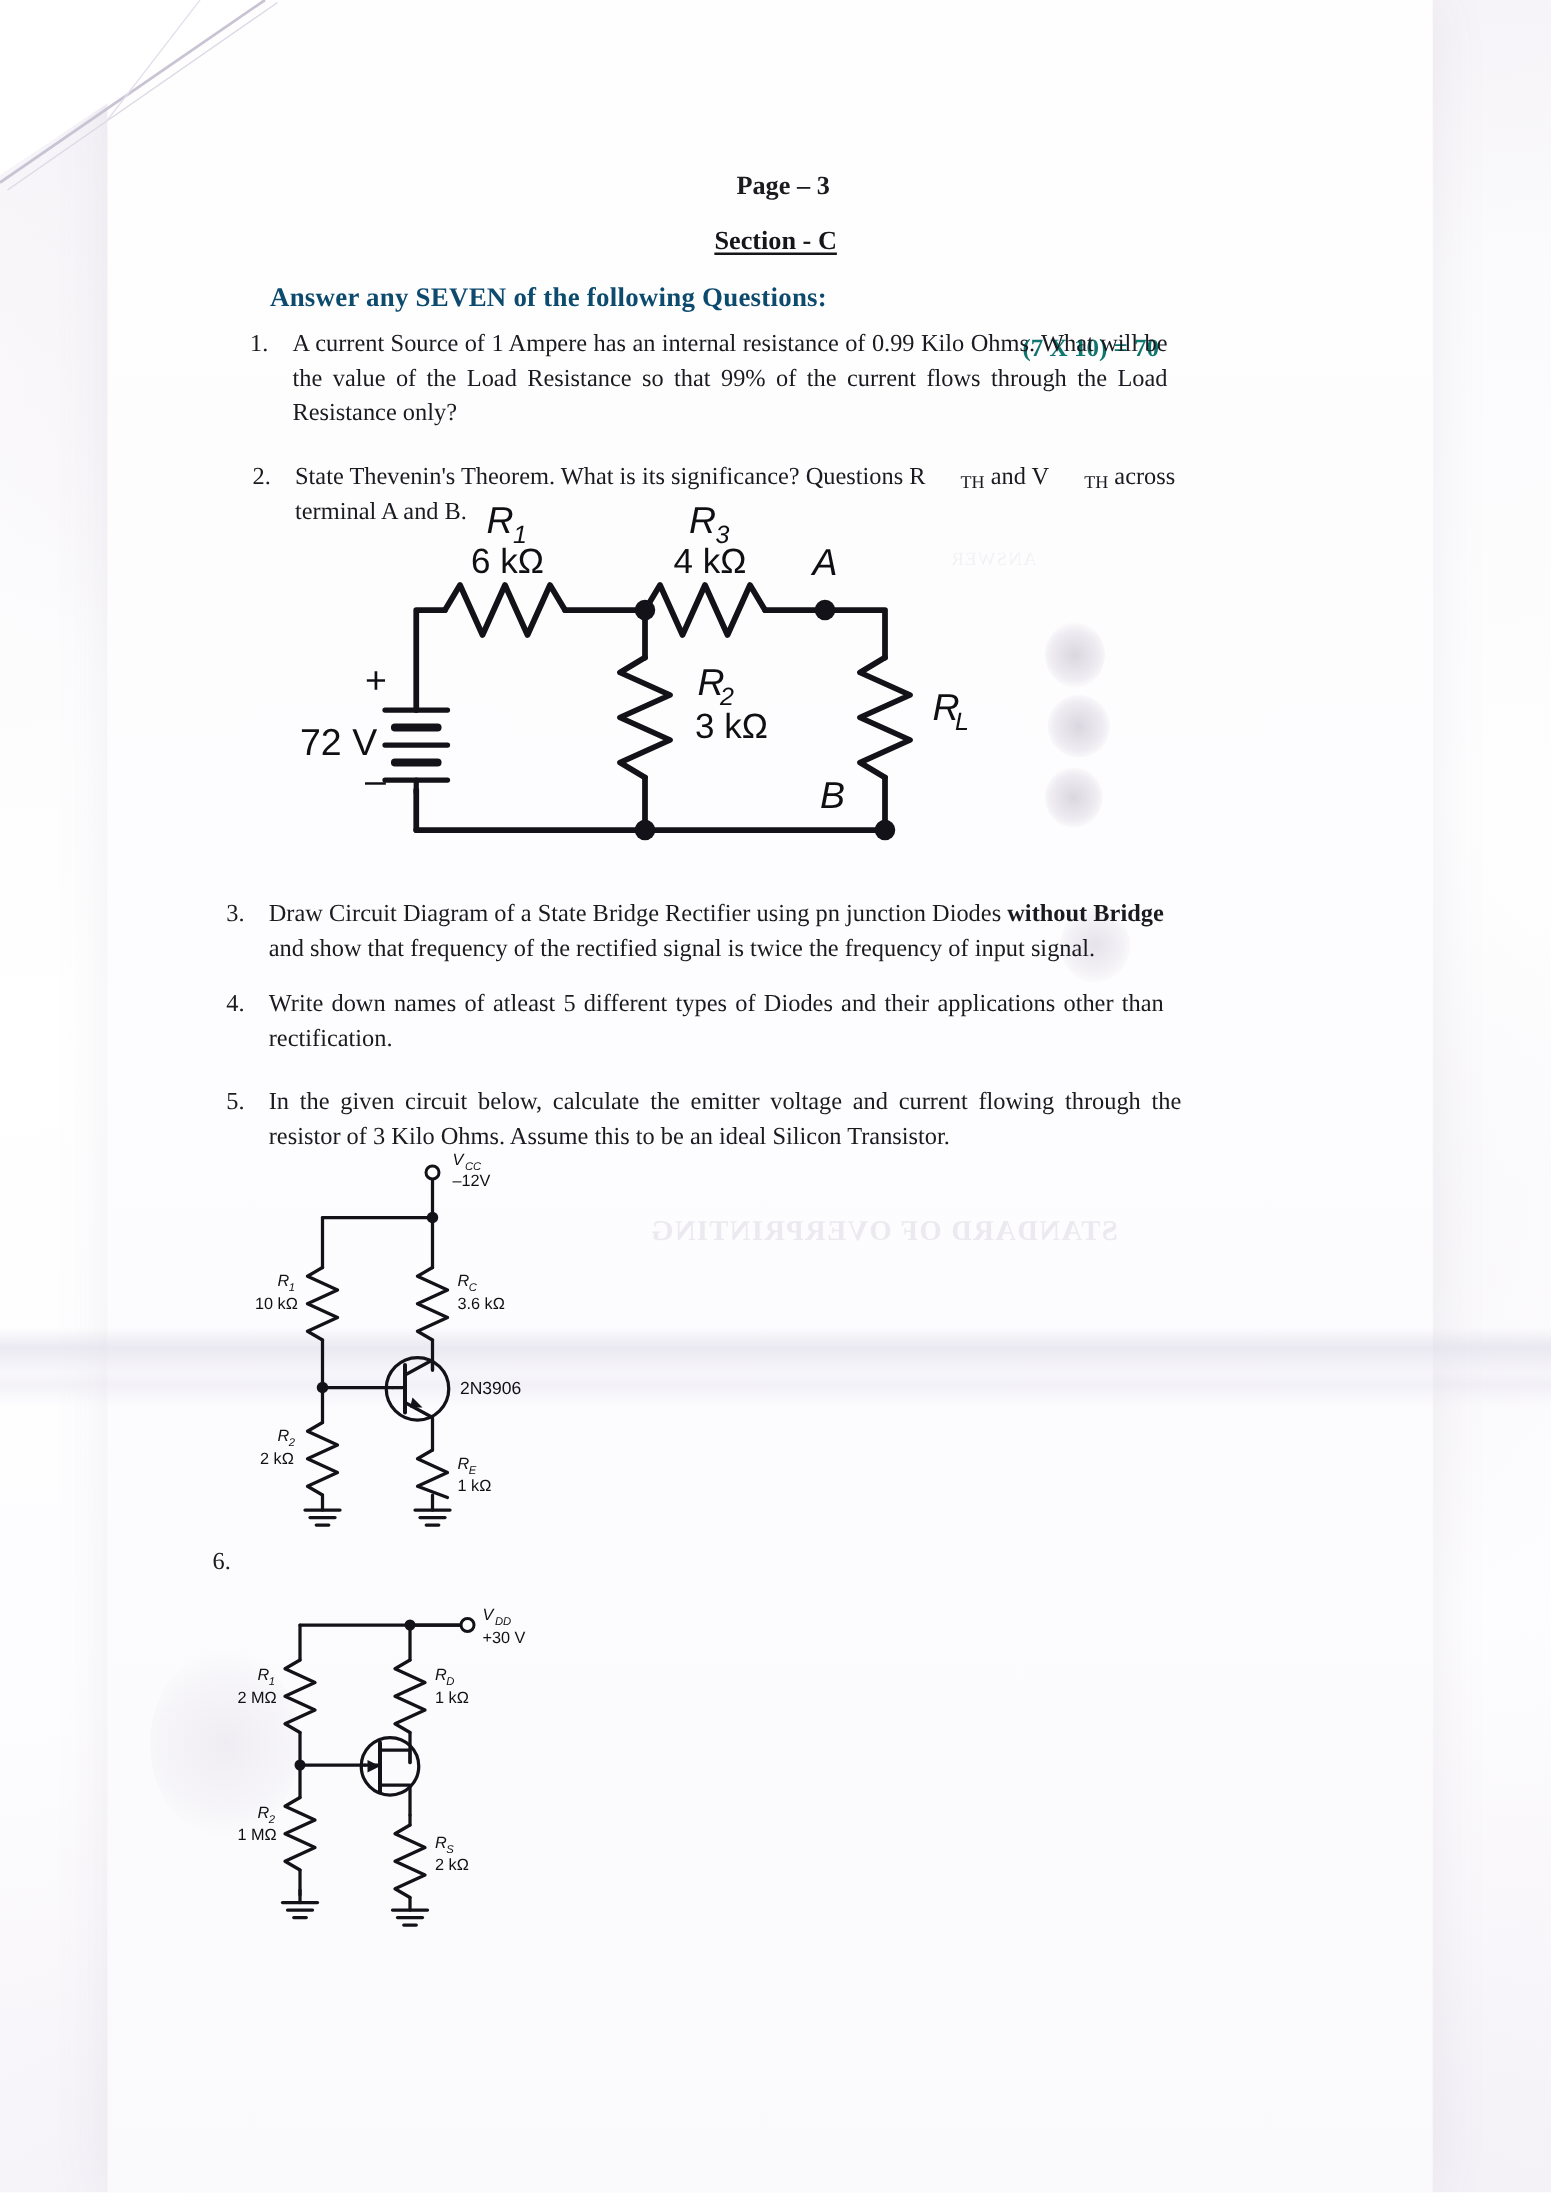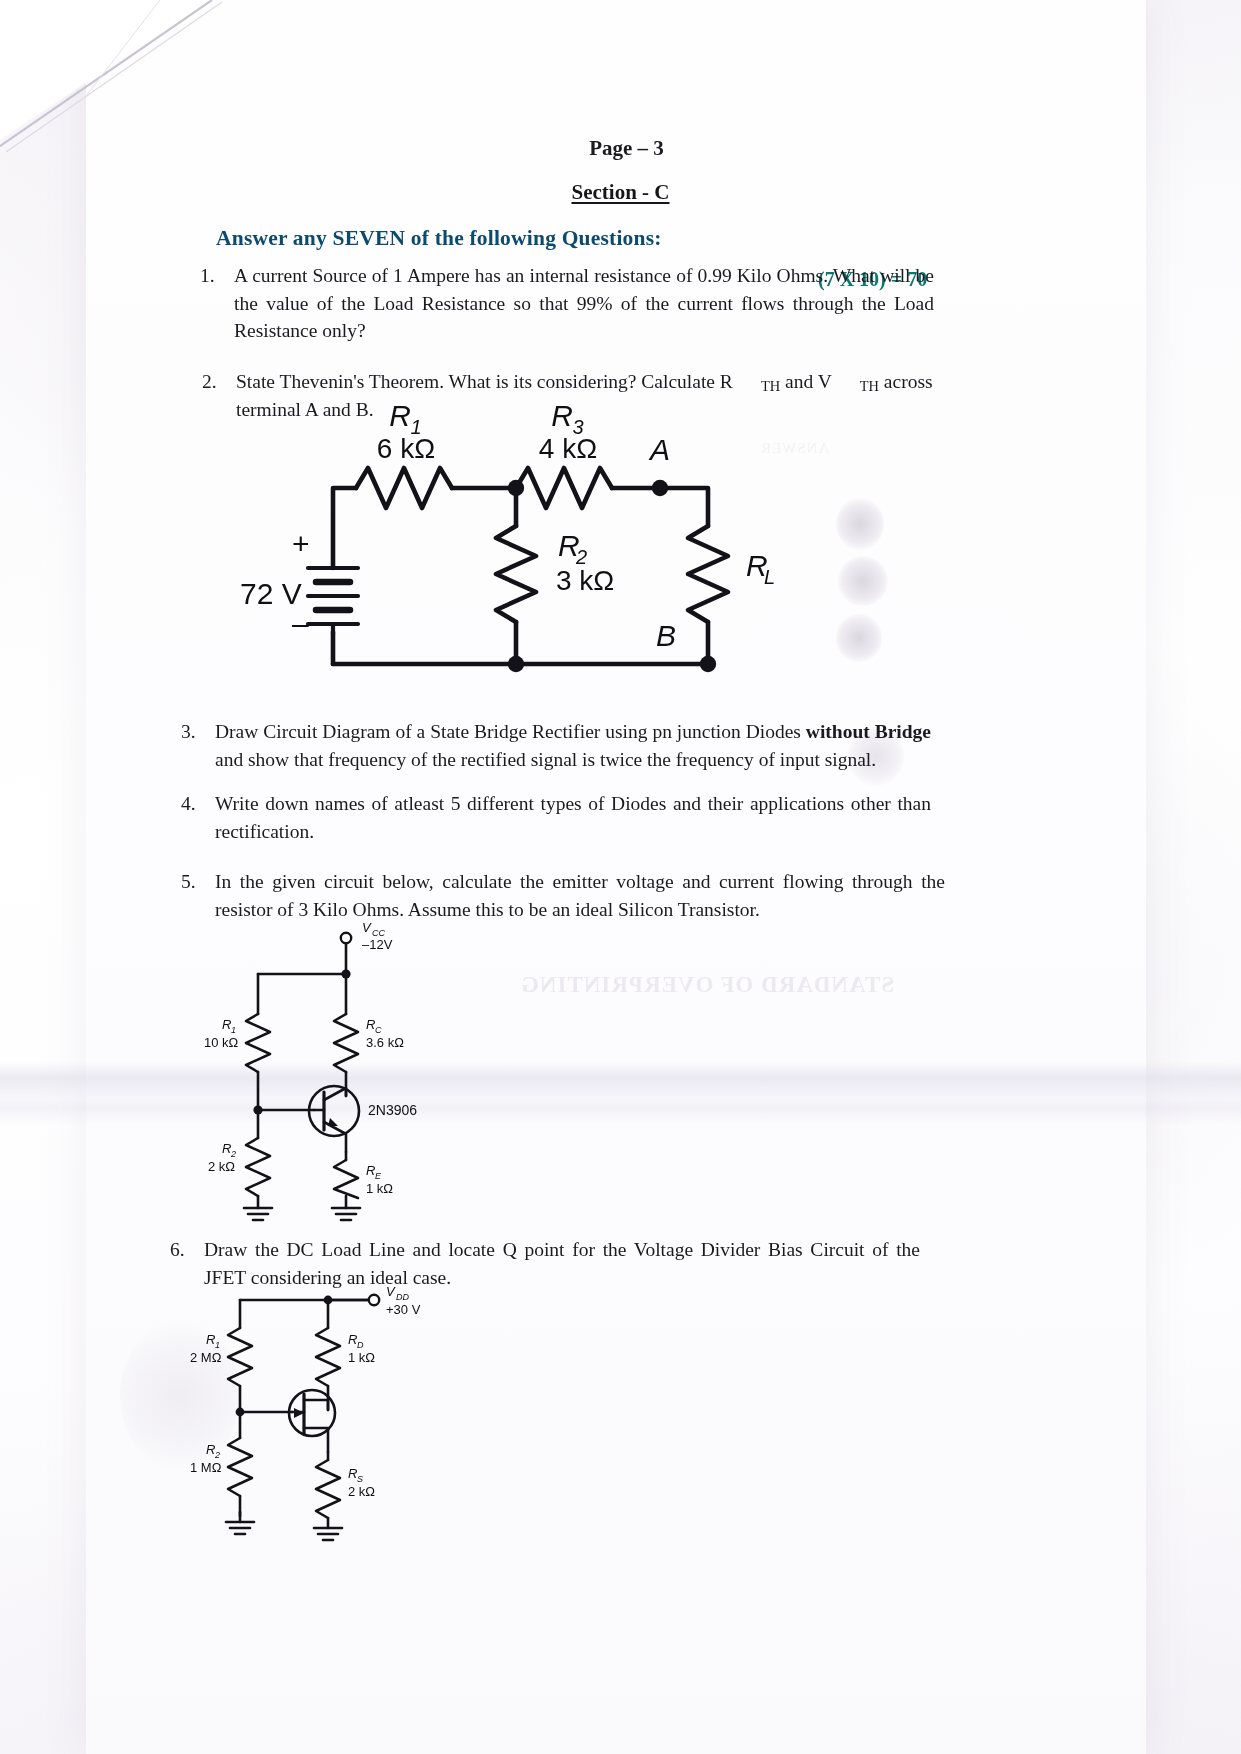--- a/index.html
+++ b/index.html
@@ -146,21 +146,21 @@
 
 <div class="marks" style="left:818px;top:235px;">(7 X 10) = 70</div>
 
 <div class="q" style="left:234px;top:262px;width:700px;">
   <span class="num">1.</span>
   <span>A current Source of 1 Ampere has an internal resistance of 0.99 Kilo Ohms. What will be the value of the Load Resistance so that 99% of the current flows through the Load Resistance only?</span>
 </div>
 
 <div class="q" style="left:236px;top:368px;width:760px;text-align:left;">
   <span class="num">2.</span>
-  <span>State Thevenin's Theorem. What is its considering? Calculate R</span><span class="sub">TH</span><span> and V</span><span class="sub">TH</span><span> across terminal A and B.</span>
+  <span>State Thevenin's Theorem. What is its significance? Questions R</span><span class="sub">TH</span><span> and V</span><span class="sub">TH</span><span> across terminal A and B.</span>
 </div>
 
 <div class="circuit" style="left:228px;top:396px;width:560px;height:300px;">
   <svg width="560" height="300" viewBox="0 0 560 300">
     <g stroke="#121218" stroke-width="4.6" fill="none" stroke-linecap="round" stroke-linejoin="round">
 
       <path d="M105 172 L105 92 L128 92"></path>
 
       <path d="M128 92 L140 72 L158 112 L176 72 L194 112 L212 72 L224 92"></path>
 
@@ -313,21 +313,20 @@
       <path d="M150 0 L150 12"></path>
       <path d="M136 12 L164 12"></path>
         <path d="M140 18 L160 18"></path>
         <path d="M145 24 L155 24"></path>
     </g>
   </svg>
 </div>
 
 <div class="q" style="left:204px;top:1236px;width:716px;">
   <span class="num">6.</span>
-  <span>Draw the DC Load Line and locate Q point for the Voltage Divider Bias Circuit of the JFET considering an ideal case.</span>
 </div>
 
 <div class="circuit" style="left:182px;top:1282px;width:300px;height:250px;">
   <svg width="300" height="250" viewBox="0 0 300 250">
     <g stroke="#121218" stroke-width="2.6" fill="none" stroke-linecap="round" stroke-linejoin="round">
 
       <path d="M58 18 L188 18"></path>
 
       <path d="M58 18 L58 46"></path>
       <path d="M58 46 L46 53 L70 64 L46 75 L70 86 L46 97 L58 104"></path>

